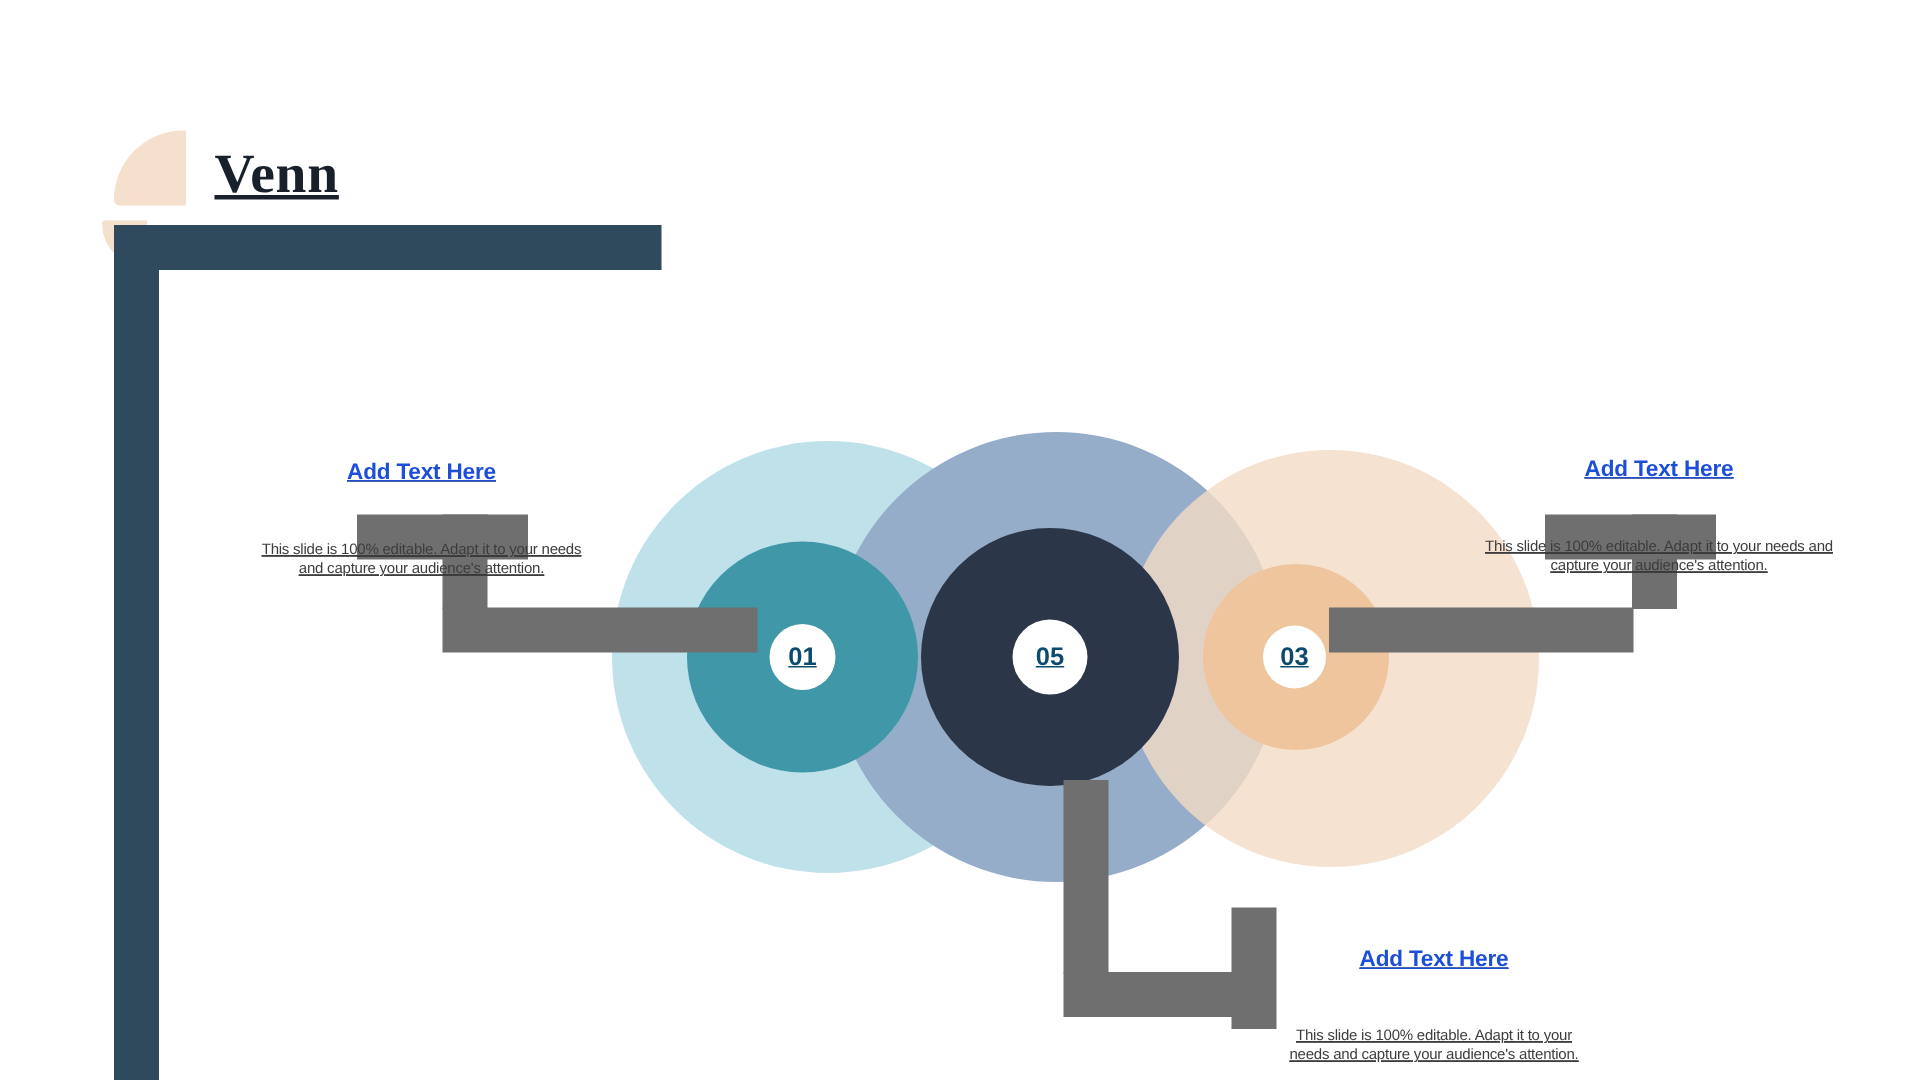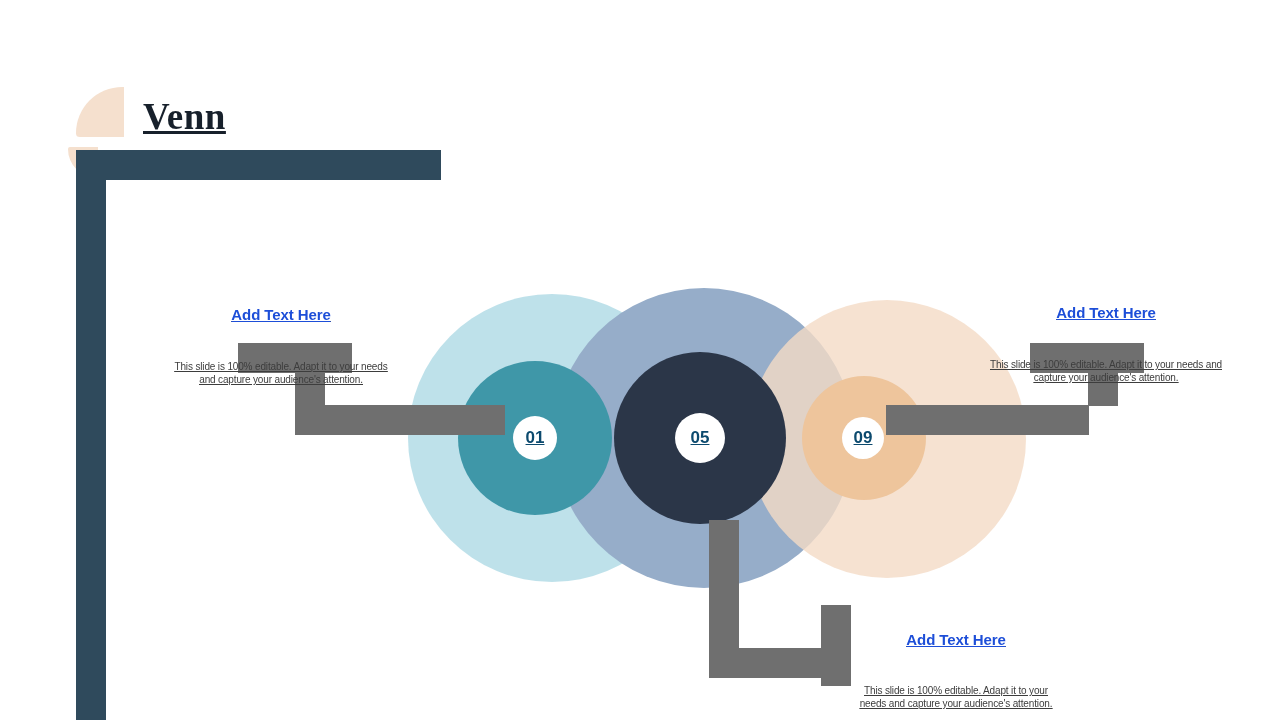--- a/index.html
+++ b/index.html
@@ -156,21 +156,21 @@
     <div class="outer o1"></div>
     <div class="outer o2"></div>
     <div class="outer o3"></div>
 
     <div class="inner i1"></div>
     <div class="inner i2"></div>
     <div class="inner i3"></div>
 
     <div class="numdot n1">01</div>
     <div class="numdot n2">05</div>
-    <div class="numdot n3">09</div>
+    <div class="numdot n3">03</div>
 
     <div class="ln lnh l-top"></div>
     <div class="ln lnv l-vert"></div>
     <div class="ln lnh l-bot"></div>
 
     <div class="ln lnh r-top"></div>
     <div class="ln lnv r-vert"></div>
     <div class="ln lnh r-bot"></div>
 
     <div class="ln lnv b-vert1"></div>

